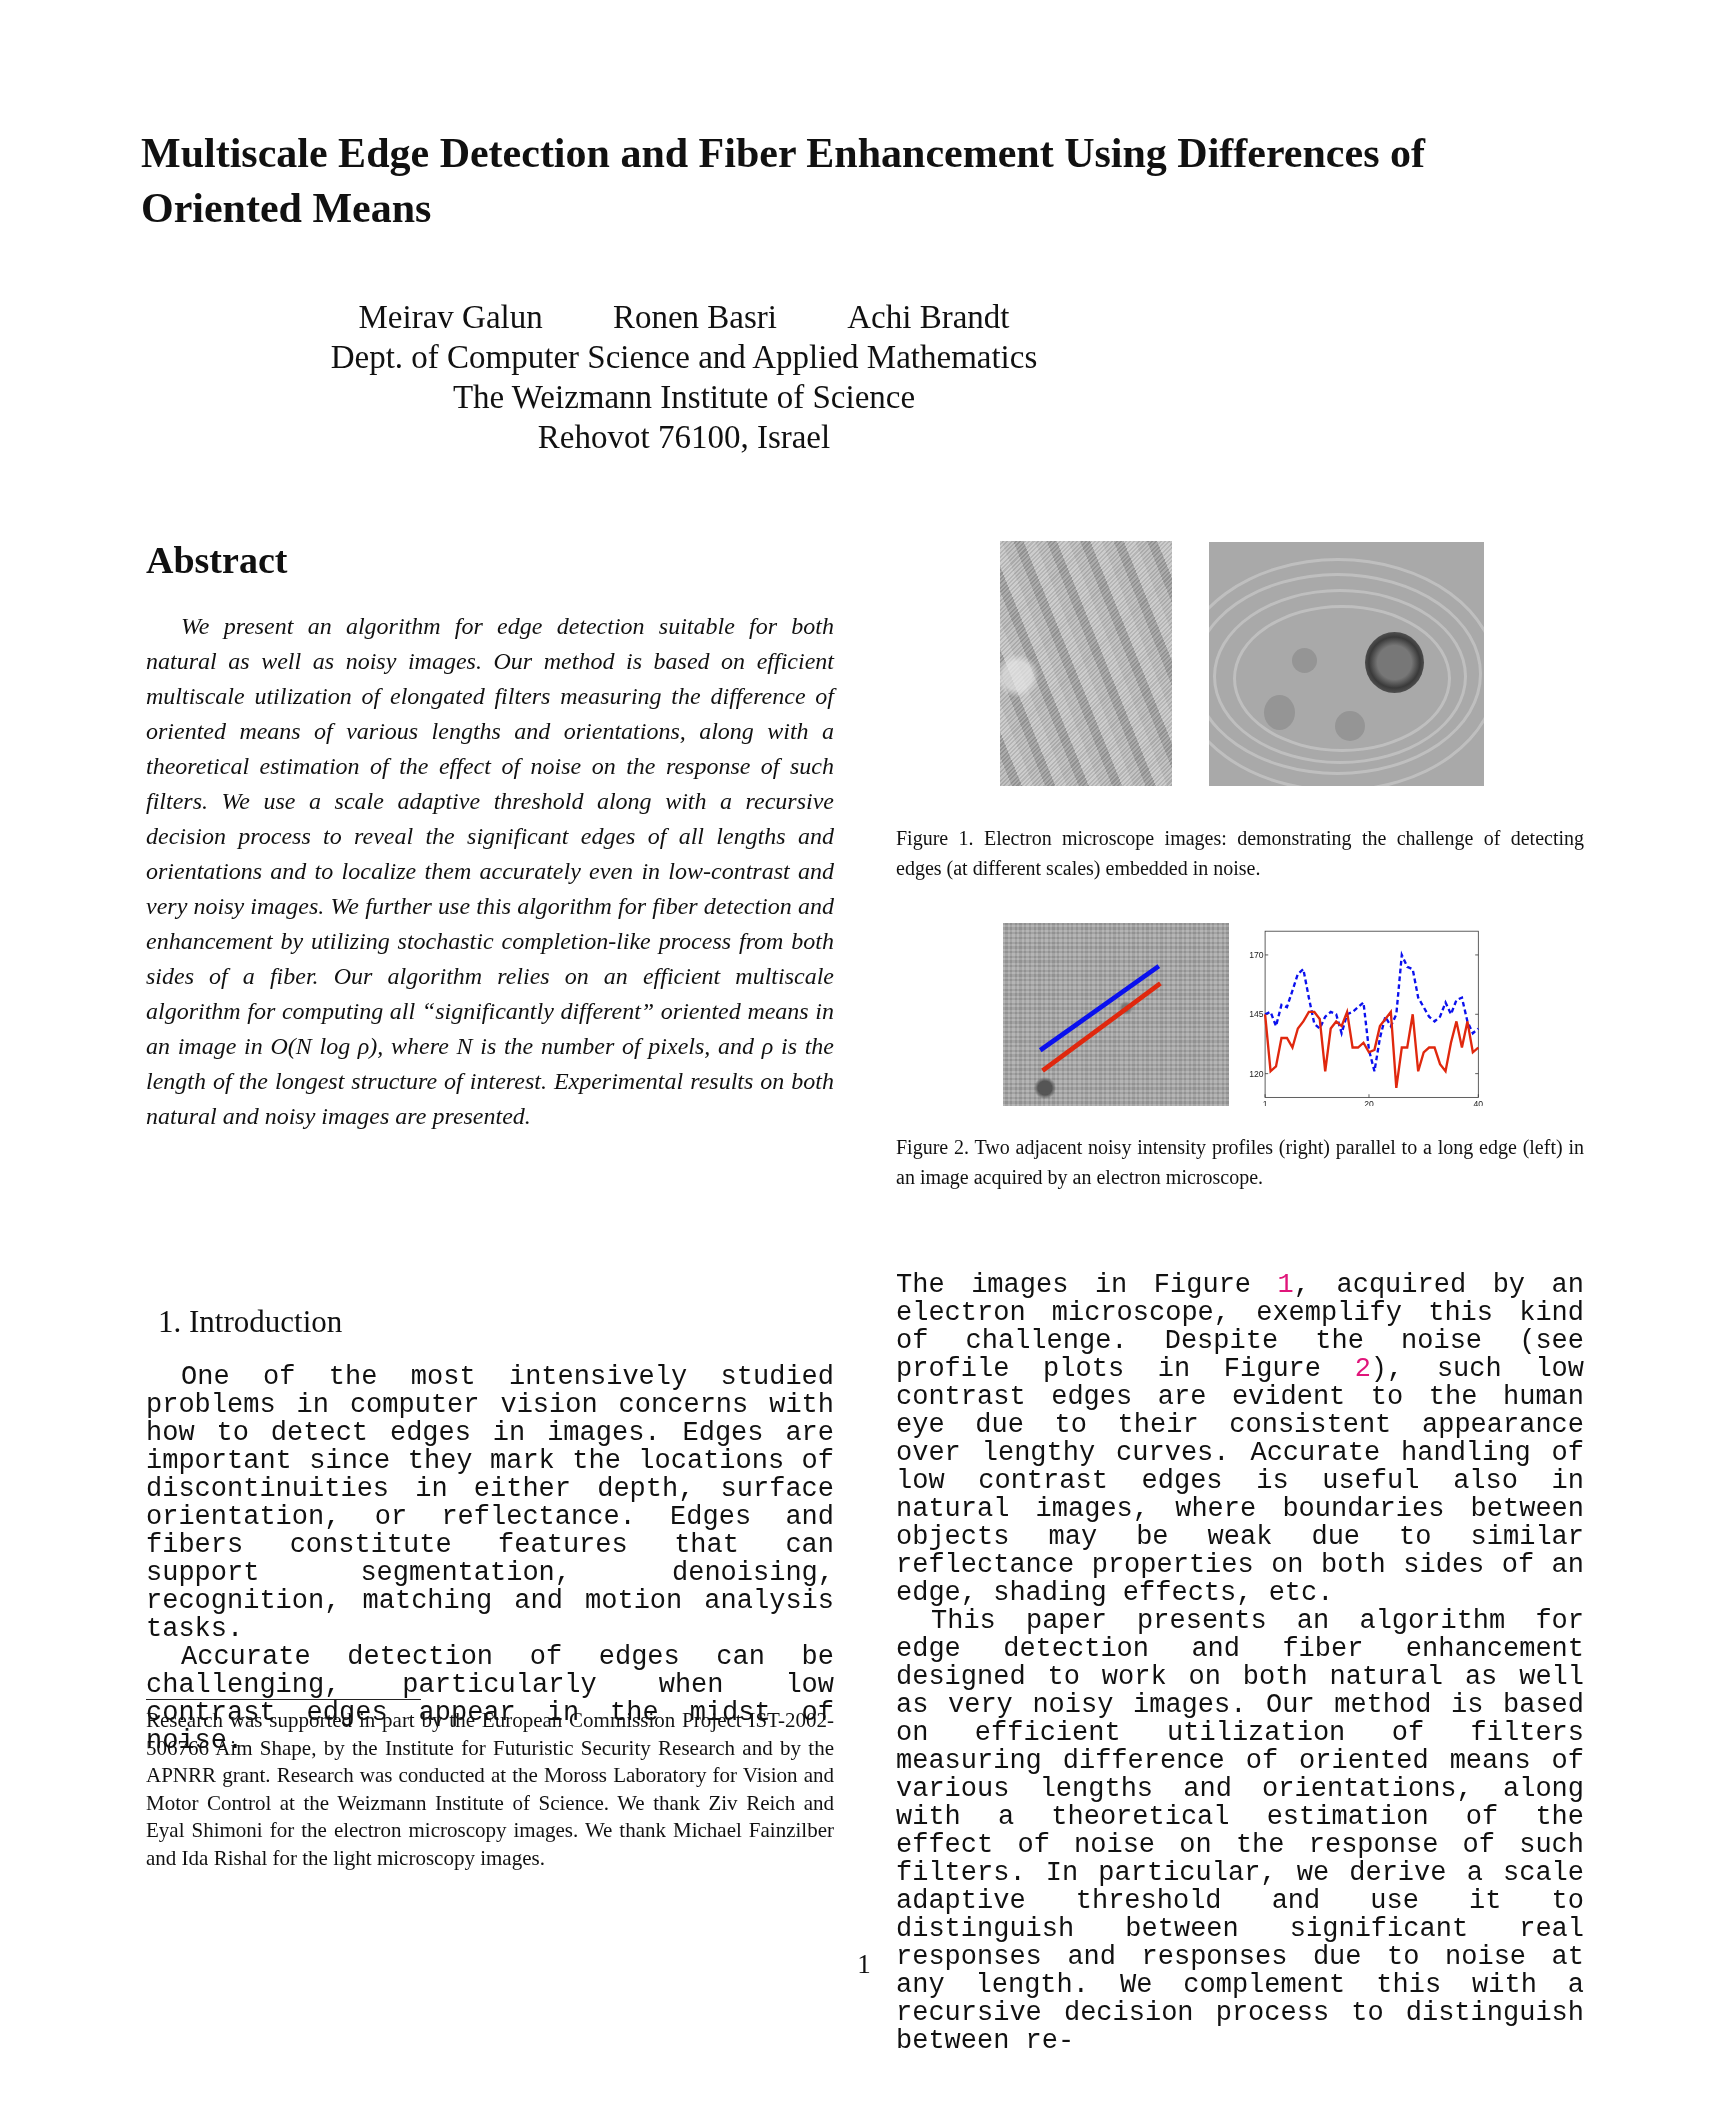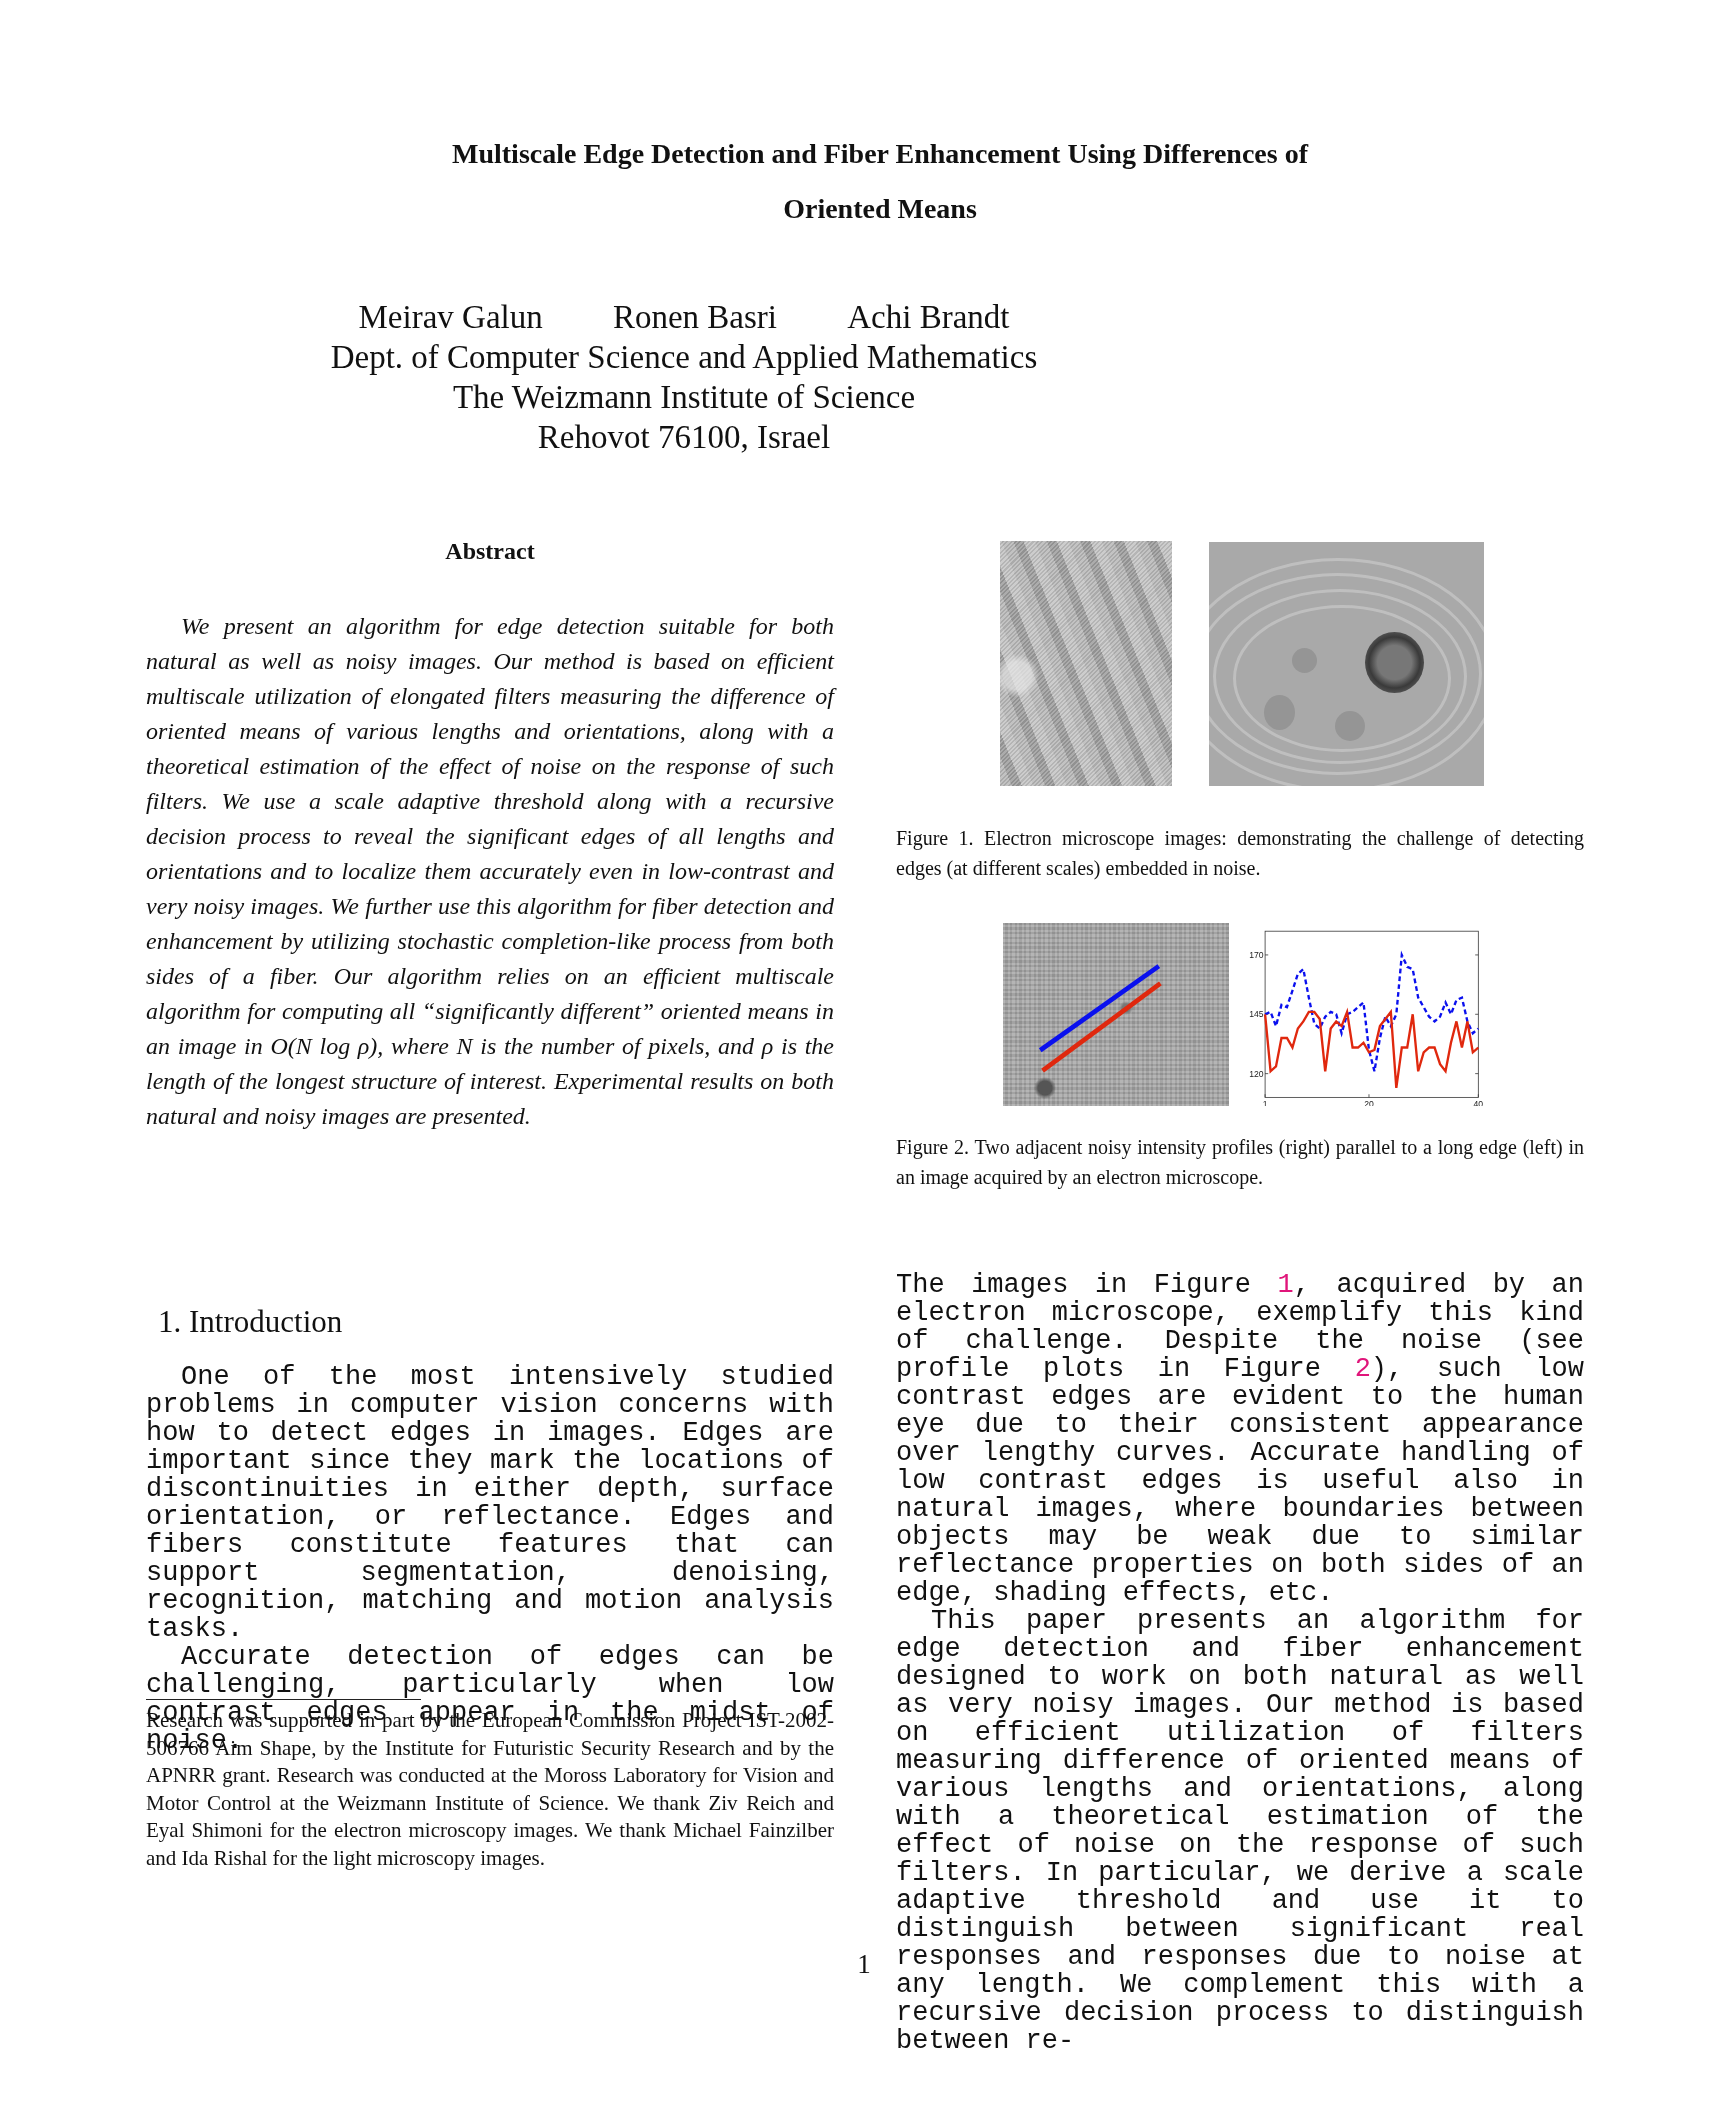--- a/index.html
+++ b/index.html
@@ -1,21 +1,21 @@
 <!DOCTYPE html>
 <html style="font-size:12.6px"><head>
 <meta charset="utf-8">
 <style>
   html, body { margin:0; padding:0; background:#ffffff; }
   body { width:1728px; height:2119px; position:relative; font-family:"Liberation Serif", "DejaVu Serif", serif; color:#111; }
-  .title { position:absolute; left:157px; width:1446px; top:126px; text-align:center; font-weight:bold; font-size:28px; line-height:55px; }
+  .title { position:absolute; left:141px; width:1446px; top:126px; text-align:left; font-weight:bold; font-size:42px; line-height:55px; }
   .authors { position:absolute; left:0; width:1368px; top:297px; text-align:center; font-size:33px; line-height:40px; }
   .authors .names span { display:inline-block; margin:0 31px; }
   .col-left { position:absolute; left:146px; width:688px; }
-  .h-abstract { top:538px; text-align:center; font-weight:bold; font-size:24px; }
+  .h-abstract { top:538px; text-align:left; font-weight:bold; font-size:38px; }
   .abstract { position:absolute; left:146px; width:688px; top:609px; font-style:italic; font-size:24px; line-height:35px; text-align:justify; text-indent:35px; }
   .section-h { position:absolute; left:158px; top:1304px; font-weight:normal; font-size:31px; }
   .body-text { font-size:27px; line-height:28px; text-align:justify;font-family:Liberation Mono, monospace; }
   .body-text p { margin:0; text-indent:35px; }
   .intro { position:absolute; left:146px; width:688px; top:1363px; }
   .footrule { position:absolute; left:146px; top:1699px; width:275px; border-top:1.6px solid #222; }
   .footnote { position:absolute; left:146px; width:688px; top:1707px; font-size:21px; line-height:27.5px; text-align:justify; }
   .right-text { position:absolute; left:896px; width:688px; top:1271px; }
   .right-text p.first { text-indent:0; }
   .ref { color:#e0157a; }

